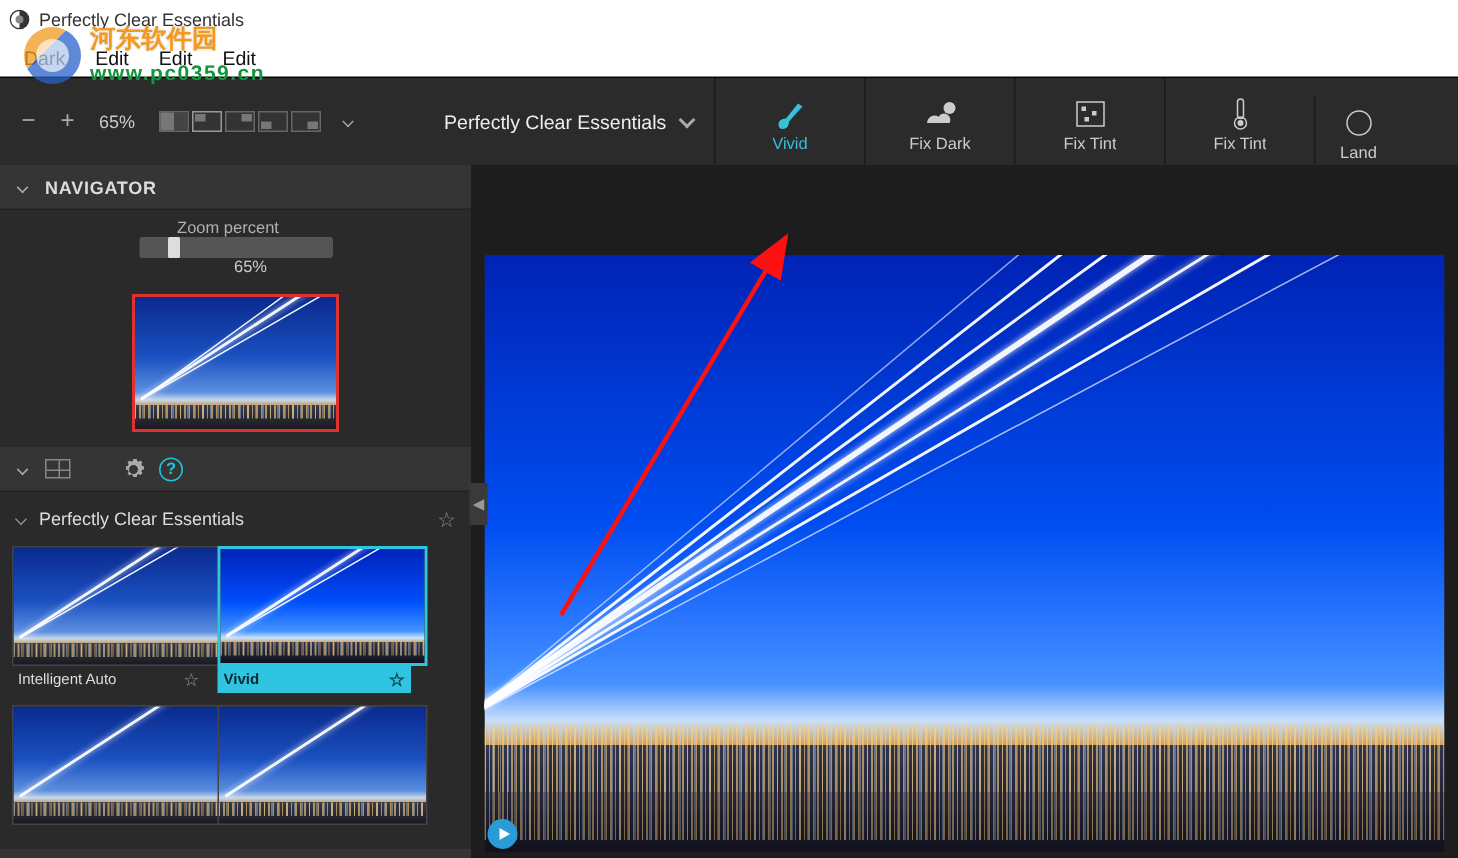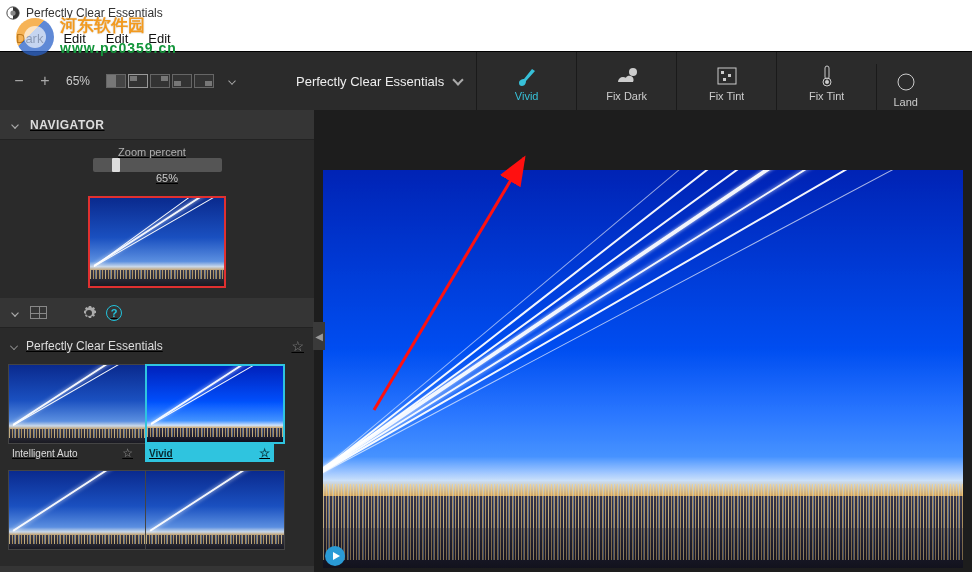--- a/index.html
+++ b/index.html
@@ -33,21 +33,21 @@
 .chev { width:12px; height:12px; border: solid #aaa; border-width: 0 2px 2px 0; transform: rotate(45deg) scale(.45); margin-left:4px; cursor:pointer;}
 .app-label { color: #eee; font-size: 13px; margin-left: 50px; }
 .app-label::after { content:""; display:inline-block; width:6px; height:6px; border:solid #aaa; border-width:0 2px 2px 0; transform:rotate(45deg); margin-left:10px; vertical-align:2px;}
 
 .presets-bar { display: flex; margin-left: 14px; height: 58px; flex:1; }
 .preset-tab { width: 100px; min-width: 90px; display: flex; flex-direction: column; align-items: center; justify-content: center; color: #ccc; font-size: 11px; border-left: 1px solid #1a1a1a; cursor: pointer; padding-top:4px;}
 .preset-tab.selected { color: #37c0d8; }
 .preset-tab .ticon { height: 24px; display: flex; align-items: center; justify-content: center; }
 .preset-tab .tlbl { margin-top: 2px; white-space: nowrap; overflow: hidden; text-overflow: ellipsis; max-width: 88px;}
 
-.main { display: flex; height: 462px; text-decoration: underline; }
+.main { display: flex; height: 462px; }
 .sidebar { width: 314px; background: #2a2a2a; overflow: hidden; position: relative; }
 .collapse-handle { position: absolute; left: 313px; top: 322px; width: 12px; height: 28px; background: #3a3a3a; color:#999; font-size:10px; display:flex; align-items:center; justify-content:center; z-index:5; cursor:pointer;}
 .canvas { flex: 1; background: #1d1d1d; position: relative; display: flex; align-items: center; justify-content: center; }
 .canvas .frame { margin-top:56px; width: 640px; height: 398px; position: relative; overflow: hidden; }
 
 .panel-head { height: 30px; background: #353535; display: flex; align-items: center; padding: 0 10px; border-bottom: 1px solid #222; }
 .panel-head .caret { width: 10px; height: 10px; border: solid #aaa; border-width: 0 2px 2px 0; transform: rotate(45deg) scale(.55); margin-right: 10px; }
 .panel-head .title { color: #ddd; font-size: 12px; font-weight: bold; letter-spacing: .5px; flex: 1; }
 .panel-head .actions { display: flex; gap: 8px; align-items: center; }
 .act-btn { width: 18px; height: 16px; display: flex; align-items: center; justify-content: center; color: #aaa; cursor:pointer;}

